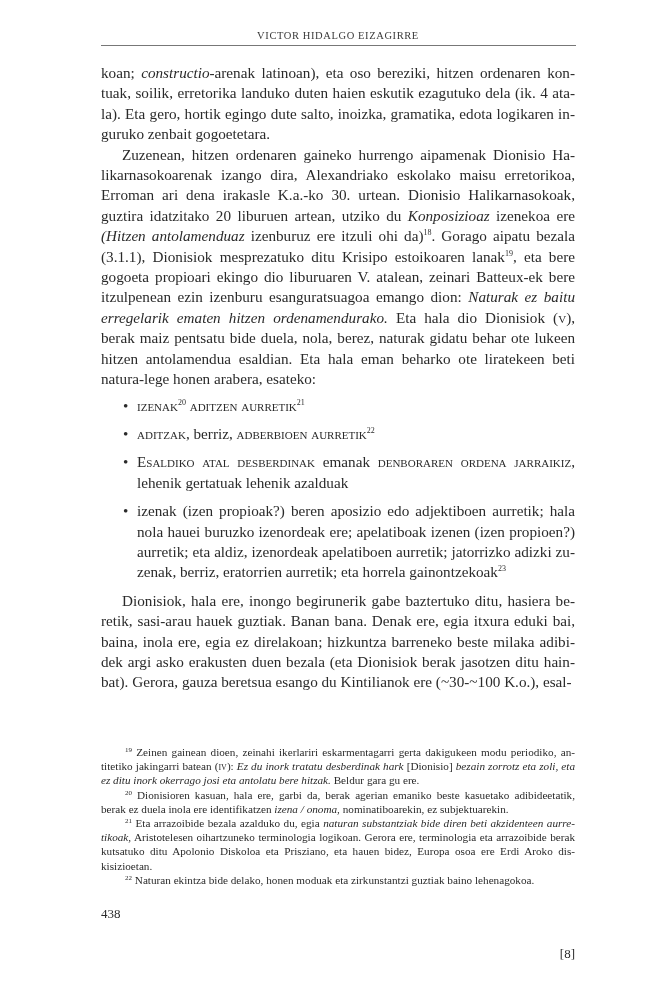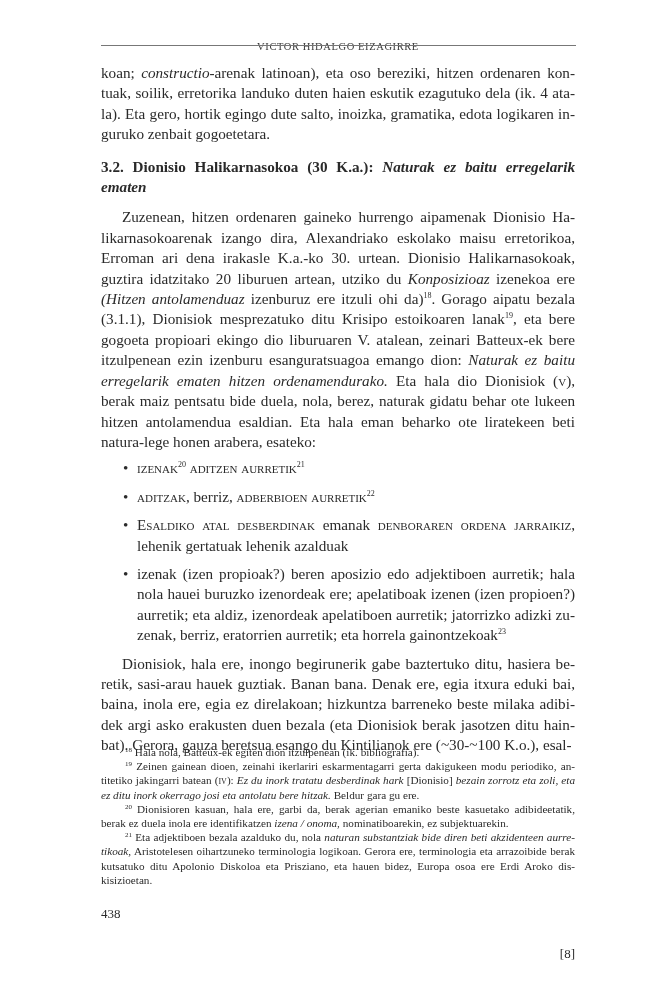--- a/index.html
+++ b/index.html
@@ -1,19 +1,19 @@
 <!DOCTYPE html>
 <html><head>
 <meta charset="utf-8">
 <style>
   html, body { margin: 0; padding: 0; background: #ffffff; }
   body { width: 645px; height: 1000px; position: relative; overflow: hidden;
          font-family: "Liberation Serif", "DejaVu Serif", serif; color: #2a2a2a; }
   .page { position: absolute; left: 101px; top: 0; width: 474px; }
-  .running-head { position: absolute; top: 41px; left: 0; width: 474px; text-align: center;
+  .running-head { position: absolute; top: 30px; left: 0; width: 474px; text-align: center;
                   font-size: 10.5px; letter-spacing: 0.6px; color: #3a3a3a; }
   .rule { position: absolute; top: 45px; left: 0; width: 475px; height: 0; border-top: 1px solid #777; }
   .body { position: absolute; top: 63px; left: 0; width: 474px; font-size: 15.2px; line-height: 20.4px; text-align: justify; hyphens: manual; }
   .body p { margin: 0; }
   .indent { text-indent: 21px; }
   .heading { font-weight: bold; margin-top: 12px !important; margin-bottom: 10px !important; font-size: 15.2px; line-height: 20.4px; }
   .heading i { font-weight: bold; }
   sup { font-size: 8px; line-height: 0; vertical-align: 6px; }
   .sc { font-variant: small-caps; }
   ul.examples { list-style: none; margin: 6px 0 8px 0; padding: 0 0 0 36px; }
@@ -28,36 +28,35 @@
 </head>
 <body>
 
 <div class="page">
   <div class="running-head">VICTOR HIDALGO EIZAGIRRE</div>
   <div class="rule"></div>
 
   <div class="body">
     <p><span>koan; </span><i>constructio</i><span>-arenak latinoan), eta oso bereziki, hitzen ordenaren kon­tuak, soilik, erretorika landuko duten haien eskutik ezagutuko dela (ik. 4 ata­la). Eta gero, hortik egingo dute salto, inoizka, gramatika, edota logikaren in­guruko zenbait gogoetetara.</span></p>
 
-    <p class="heading"><span>3.2. Dionisio Halikarnasokoa (30 K.a.): </span><i>Naturak ez baitu erregelarik ematen</i></p>
 
     <p class="indent"><span>Zuzenean, hitzen ordenaren gaineko hurrengo aipamenak Dionisio Ha­likarnasokoarenak izango dira, Alexandriako eskolako maisu erretorikoa, Erroman ari dena irakasle K.a.-ko 30. urtean. Dionisio Halikarnasokoak, guztira idatzitako 20 liburuen artean, utziko du </span><i>Konposizioaz</i><span> izenekoa ere </span><i>(Hitzen antolamenduaz</i><span> izenburuz ere itzuli ohi da)</span><sup>18</sup><span>. Gorago aipatu bezala (3.1.1), Dionisiok mesprezatuko ditu Krisipo estoikoaren lanak</span><sup>19</sup><span>, eta bere gogoeta propioari ekingo dio liburuaren V. atalean, zeinari Batteux-ek bere itzulpenean ezin izenburu esanguratsuagoa emango dion: </span><i>Naturak ez baitu erregelarik ematen hitzen ordenamendurako.</i><span> Eta hala dio Dionisiok (</span><span class="sc">v</span><span>), berak maiz pentsatu bide duela, nola, berez, naturak gidatu behar ote lukeen hitzen antolamendua esaldian. Eta hala eman beharko ote liratekeen beti natura-le­ge honen arabera, esateko:</span></p>
 
     <ul class="examples" id="bullet-list">
         <li><span class="bullet">•</span><span class="sc">izenak</span><sup>20</sup><span class="sc"> aditzen aurretik</span><sup>21</sup></li>
         <li><span class="bullet">•</span><span class="sc">aditzak</span><span>, berriz, </span><span class="sc">adberbioen aurretik</span><sup>22</sup></li>
         <li><span class="bullet">•</span><span>E</span><span class="sc">saldiko atal desberdinak</span><span> emanak </span><span class="sc">denboraren ordena jarraikiz</span><span>, lehenik gertatuak lehenik azalduak</span></li>
         <li><span class="bullet">•</span><span>izenak (izen propioak?) beren aposizio edo adjektiboen aurretik; hala nola hauei buruzko izenordeak ere; apelatiboak izenen (izen propioen?) aurretik; eta aldiz, izenordeak apelatiboen aurretik; jatorrizko adizki zu­zenak, berriz, eratorrien aurretik; eta horrela gainontzekoak</span><sup>23</sup></li>
       </ul>
 
     <p class="indent">Dionisiok, hala ere, inongo begirunerik gabe baztertuko ditu, hasiera be­retik, sasi-arau hauek guztiak. Banan bana. Denak ere, egia itxura eduki bai, baina, inola ere, egia ez direlakoan; hizkuntza barreneko beste milaka adibi­dek argi asko erakusten duen bezala (eta Dionisiok berak jasotzen ditu hain­bat). Gerora, gauza beretsua esango du Kintilianok ere (~30-~100 K.o.), esal-</p>
   </div>
 
   <div class="footnotes">
-    <p><sup>18</sup><span> Hala nola, Batteux-ek egiten dion itzulpenean (ik. bibliografia).</span></p>
     <p><sup>19</sup><span> Zeinen gainean dioen, zeinahi ikerlariri eskarmentagarri gerta dakigukeen modu periodiko, an­titetiko jakingarri batean (</span><span class="sc">iv</span><span>): </span><i>Ez du inork tratatu desberdinak hark</i><span> [Dionisio] </span><i>bezain zorrotz eta zoli, eta ez ditu inork okerrago josi eta antolatu bere hitzak.</i><span> Beldur gara gu ere.</span></p>
     <p><sup>20</sup><span> Dionisioren kasuan, hala ere, garbi da, berak agerian emaniko beste kasuetako adibideetatik, berak ez duela inola ere identifikatzen </span><i>izena / onoma</i><span>, nominatiboarekin, ez subjektuarekin.</span></p>
-    <p><sup>21</sup><span> Eta adjektiboen bezala azalduko du, nola </span><i>naturan substantziak bide diren beti akzidenteen aurre­tikoak,</i><span> Aristotelesen oihartzuneko terminologia logikoan. Gerora ere, terminologia eta arrazoibide be­rak kutsatuko ditu Apolonio Diskoloa eta Prisziano, eta hauen bidez, Europa osoa ere Erdi Aroko dis­kisizioetan.</span></p>
+    <p><sup>21</sup><span> Eta arrazoibide bezala azalduko du, egia </span><i>naturan substantziak bide diren beti akzidenteen aurre­tikoak,</i><span> Aristotelesen oihartzuneko terminologia logikoan. Gerora ere, terminologia eta arrazoibide be­rak kutsatuko ditu Apolonio Diskoloa eta Prisziano, eta hauen bidez, Europa osoa ere Erdi Aroko dis­kisizioetan.</span></p>
+    <p><sup>22</sup><span> Naturan ekintza bide delako, honen moduak eta zirkunstantzi guztiak baino lehenagokoa.</span></p>
   </div>
 
   <div class="folio-left">438</div>
   <div class="folio-right">[8]</div>
 </div>
 
 </body></html>

